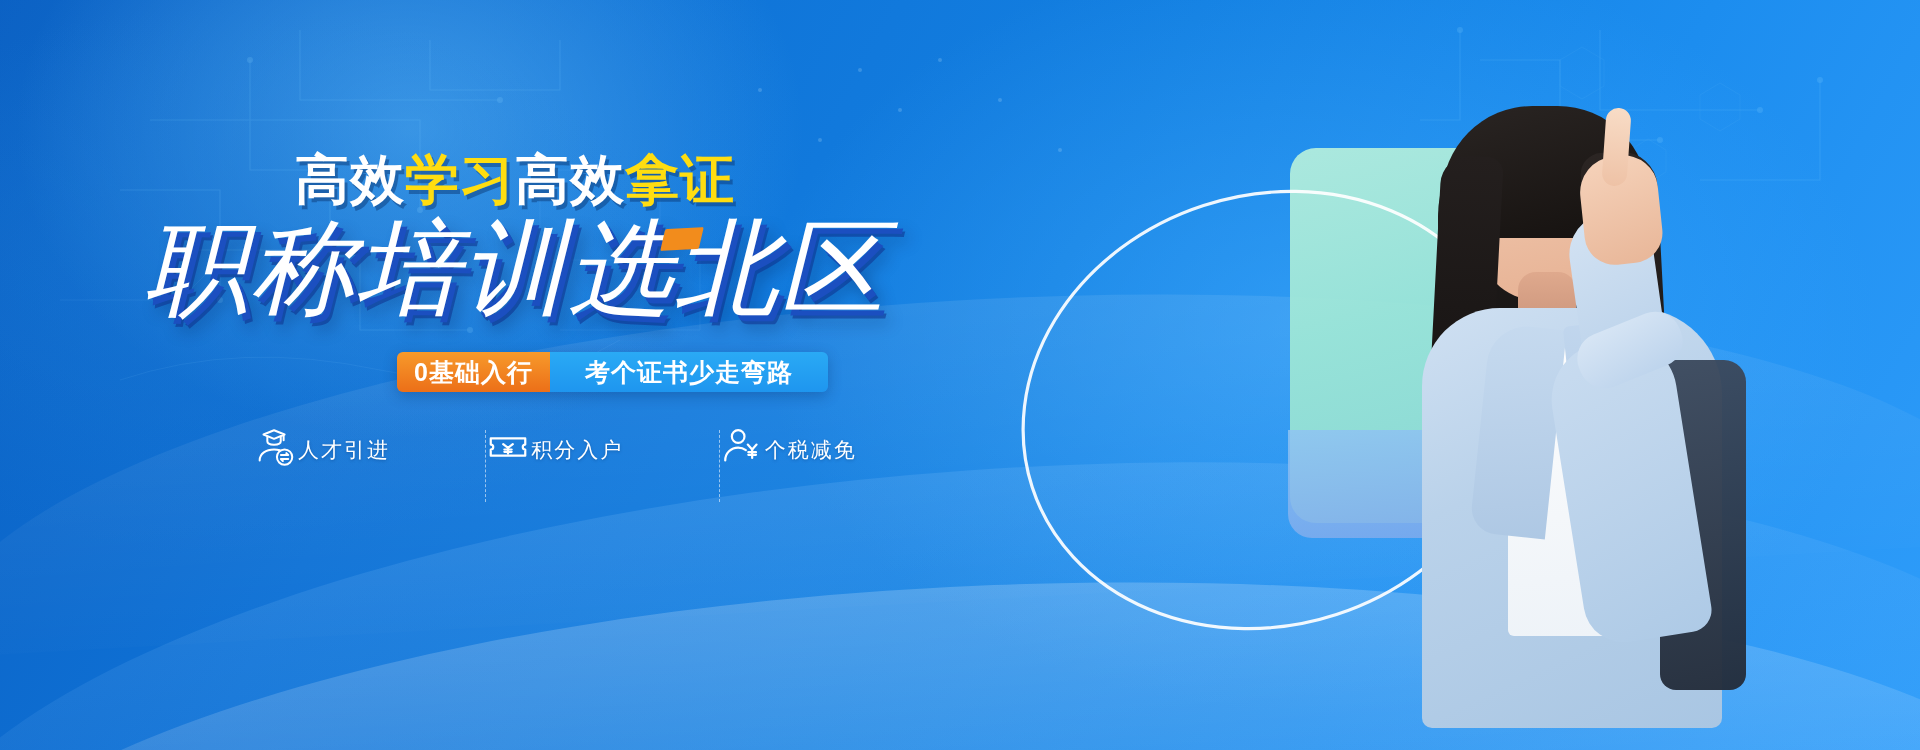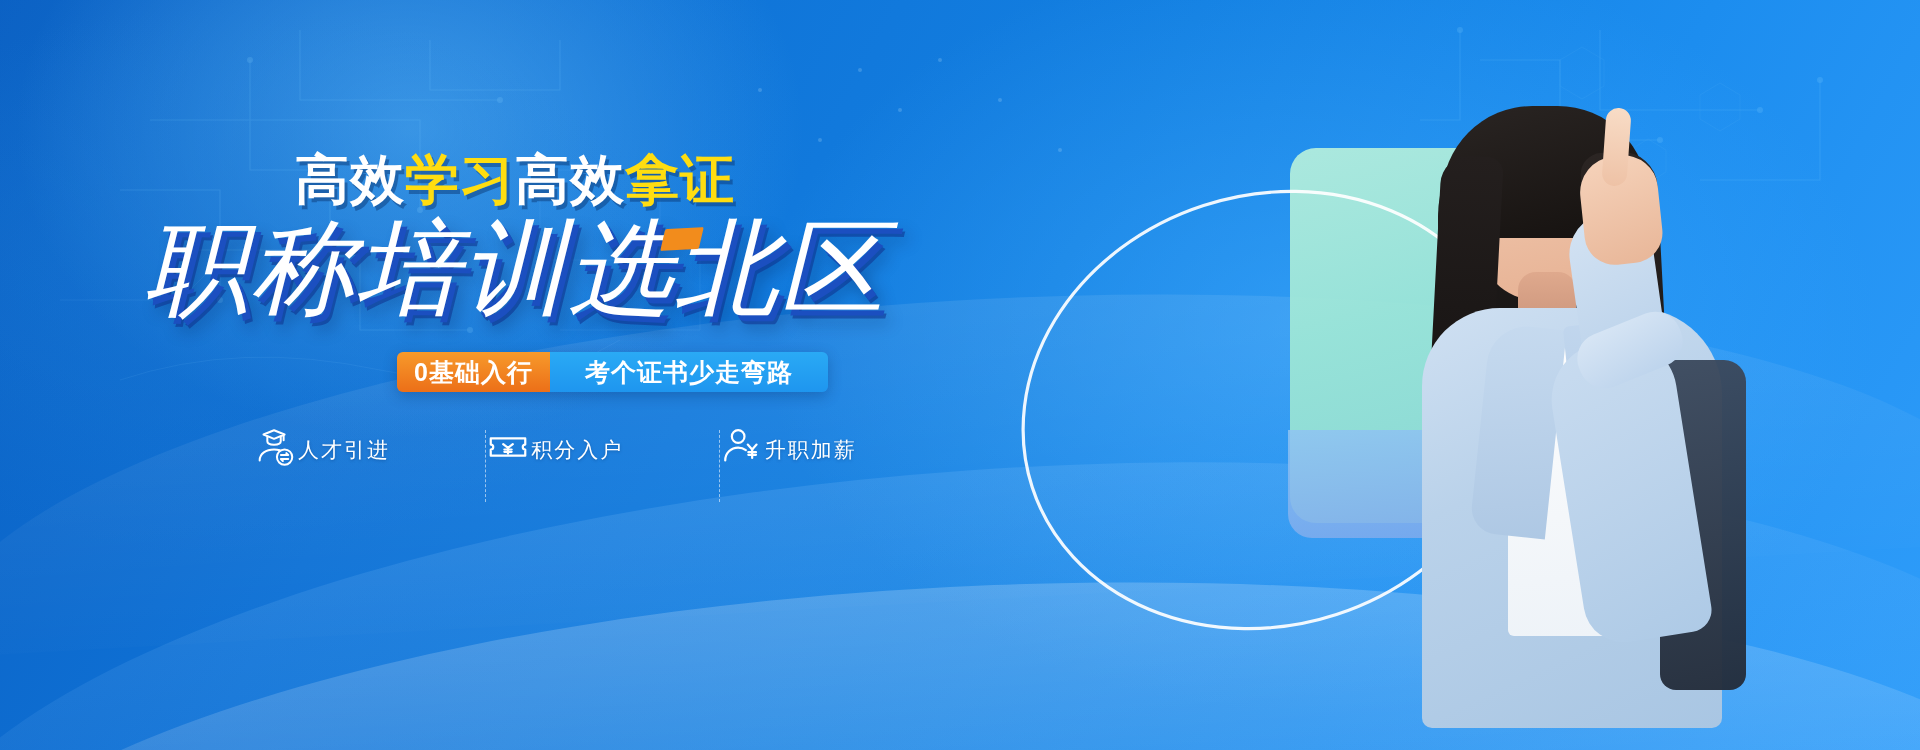--- a/index.html
+++ b/index.html
@@ -388,19 +388,19 @@
         <div class="feat-icon">
           <svg width="46" height="46" viewBox="0 0 48 48" fill="none" stroke="#ffffff" stroke-width="2.3" stroke-linecap="round" stroke-linejoin="round">
             <circle cx="20" cy="13" r="6.6"></circle>
             <path d="M6.5 38 c0 -7.4 6 -13.4 13.5 -13.4 c3 0 5.8 1 8 2.6"></path>
             <path d="M30 21.5 l4.6 5 l4.6 -5"></path>
             <path d="M34.6 26.5 v9"></path>
             <path d="M30.6 29.4 h8"></path>
             <path d="M30.6 32.2 h8"></path>
           </svg>
         </div>
-        <div class="feat-label">升职加薪</div>
+        <div class="feat-label">个税减免</div>
       </div>
 
 
     </div>
   </div>
 </div>
 
 </body></html>

